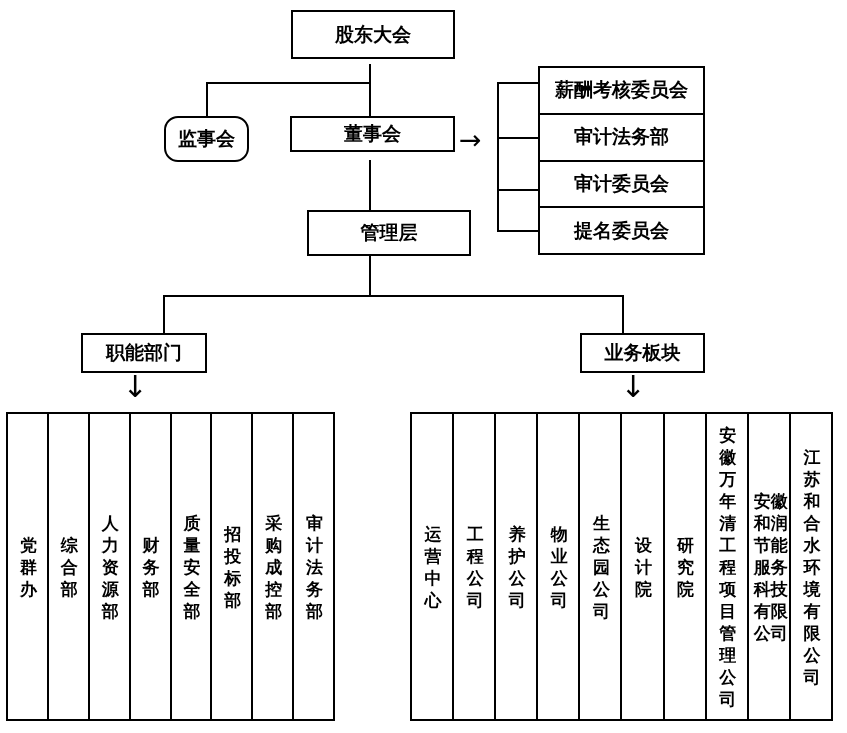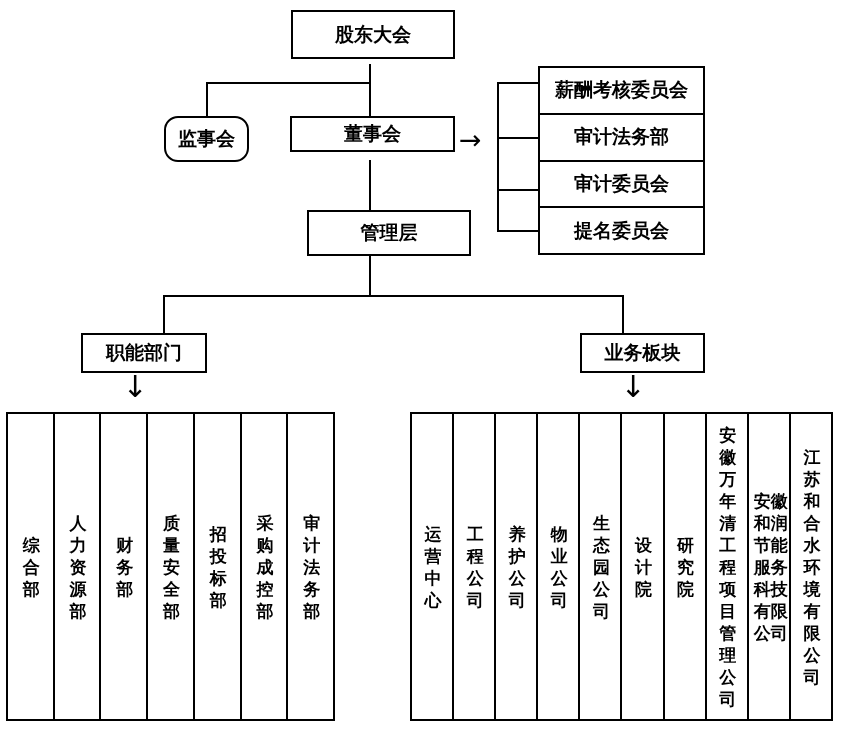--- a/index.html
+++ b/index.html
@@ -110,20 +110,23 @@
     <div class="committee-cell">审计法务部</div>
     <div class="committee-cell">审计委员会</div>
     <div class="committee-cell">提名委员会</div>
   </div>
 
   <div class="box" style="left:81px;  top:333px; width:126px; height:40px;">职能部门</div>
   <div class="box" style="left:580px; top:333px; width:125px; height:40px;">业务板块</div>
 
   <div class="group" style="left:6px; top:412px; width:329px; height:309px;">
     <div class="vcell">
+        <span class="vtext">党群办</span>
+      </div>
+    <div class="vcell">
         <span class="vtext">综合部</span>
       </div>
     <div class="vcell">
         <span class="vtext">人力资源部</span>
       </div>
     <div class="vcell">
         <span class="vtext">财务部</span>
       </div>
     <div class="vcell">
         <span class="vtext">质量安全部</span>

